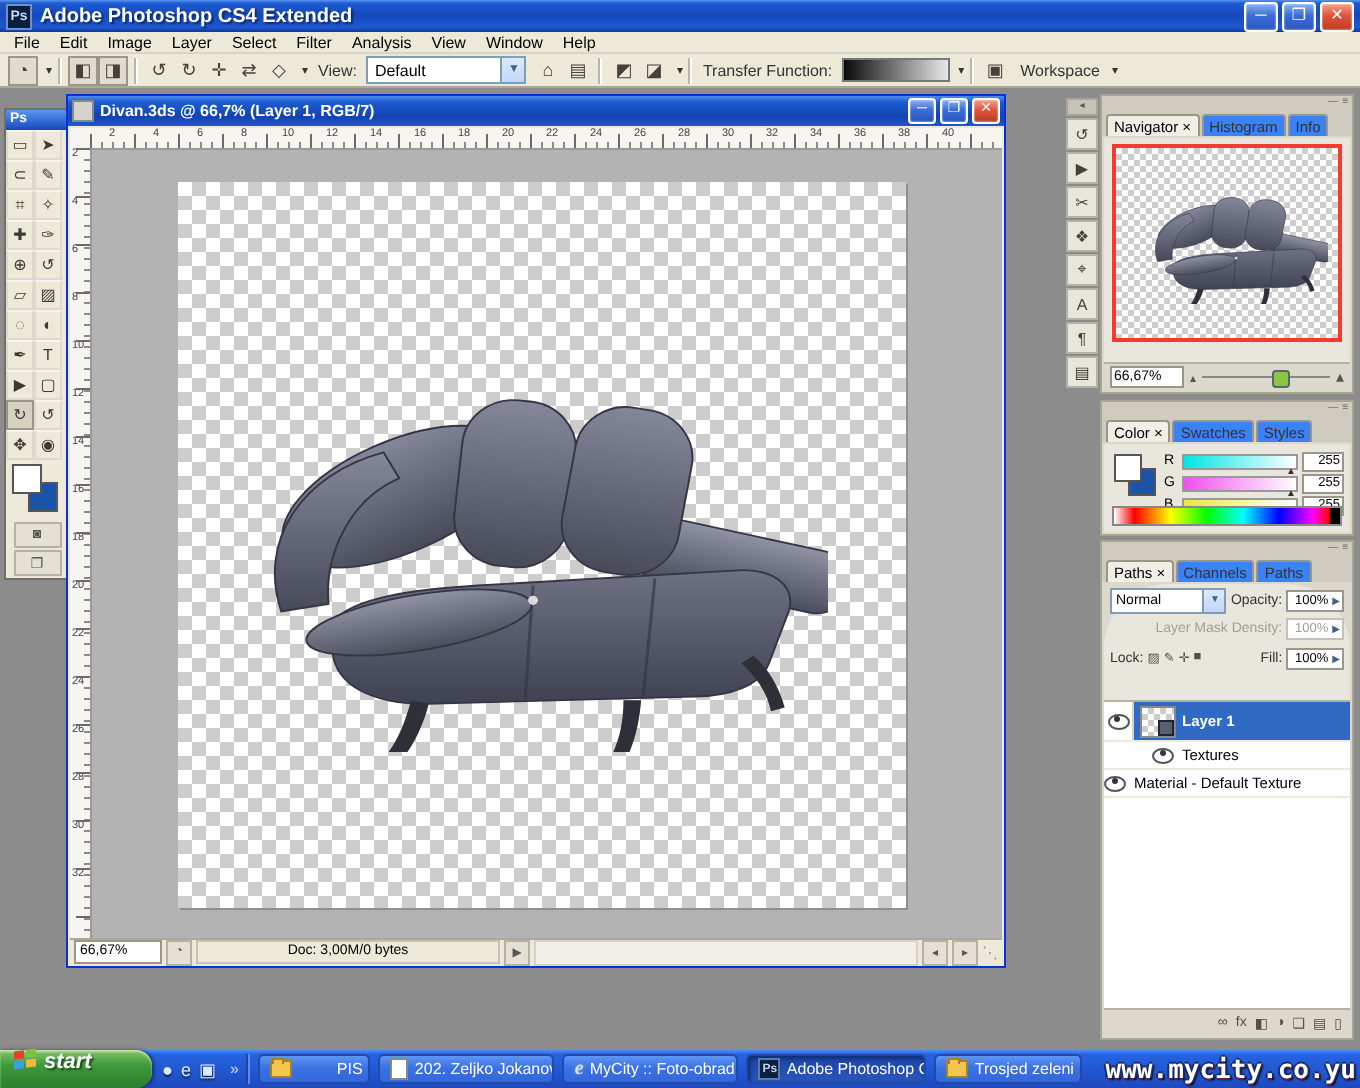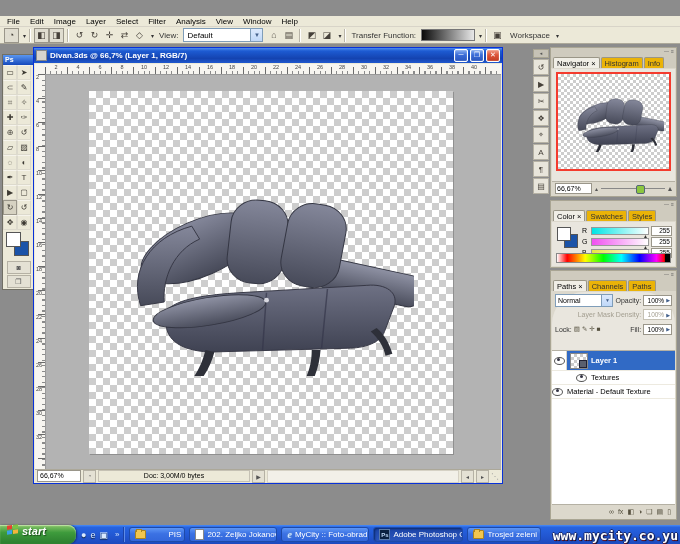--- a/index.html
+++ b/index.html
@@ -93,21 +93,21 @@
   .dock-ic{width:14px;height:14px;margin:1px 0;border:1px solid #B5B1A4;background:#E8E5DB;
     display:flex;align-items:center;justify-content:center;font-size:8px;color:#46413a;}
   .panels{position:absolute;left:550px;top:47px;width:127px;}
   .panel{position:absolute;left:0;width:127px;background:#DCD8CC;border:1px solid #A9A593;box-sizing:border-box;}
   .p-nav{top:0;height:150px;}
   .p-color{top:153px;height:68px;}
   .p-layers{top:223px;height:250px;}
   .pbar{height:7px;background:#CFCBBE;display:flex;justify-content:flex-end;align-items:center;gap:2px;padding-right:2px;}
   .pbar span{font-size:5px;color:#666;line-height:5px;}
   .ptabs{height:13px;display:flex;align-items:flex-end;gap:1px;padding-left:2px;background:#CFCBBE;}
-  .ptab{font-size:7.5px;padding:1px 3px 0;border:1px solid #9A9687;border-bottom:none;background:#eab308;
+  .ptab{font-size:7.5px;padding:1px 3px 0;border:1px solid #9A9687;border-bottom:none;background:#3b82f6;
     color:#333;border-radius:2px 2px 0 0;white-space:nowrap;}
   .ptab.active{background:#F0EEE6;color:#000;}
   .pcontent{position:absolute;left:1px;right:1px;bottom:1px;background:#E9E6DE;}
   
   .nav-content{top:21px;}
   .nav-thumb{position:absolute;left:4px;top:3px;right:4px;height:95px;border:2px solid #F43B2E;}
   .nav-thumb .checker{position:absolute;inset:0;background-size:6px 6px;background-position:0 0,3px 3px;}
   .nav-thumb svg{position:absolute;left:14px;top:22px;width:92px;height:56px;}
   .nav-bottom{position:absolute;left:0;right:0;bottom:0;height:13px;background:#DCD8CC;border-top:1px solid #B5B1A4;
     display:flex;align-items:center;gap:3px;padding:0 3px;}
@@ -232,20 +232,27 @@
       <path d="M88,172 C84,188 79,198 72,206 L80,208 C89,198 94,186 97,174 Z" fill="#2E3039"></path>
       <path d="M196,172 C196,186 193,196 189,204 L197,205 C202,194 204,184 205,172 Z" fill="#2E3039"></path>
       <path d="M256,152 C264,160 269,168 271,178 L278,176 C275,164 269,154 262,148 Z" fill="#2E3039"></path>
       <circle cx="150" cy="118" r="2.5" fill="#E8E8EE" opacity="0.9"></circle>
     </symbol>
   </defs>
 </svg>
 
 <div id="screen">
 
+  <div class="titlebar">
+    <span class="applogo">Ps</span>
+    <span class="title">Adobe Photoshop CS4 Extended</span>
+    <span class="winbtn">─</span>
+    <span class="winbtn">❐</span>
+    <span class="winbtn close">✕</span>
+  </div>
 
   <div class="menubar">
     <span>File</span>
       <span>Edit</span>
       <span>Image</span>
       <span>Layer</span>
       <span>Select</span>
       <span>Filter</span>
       <span>Analysis</span>
       <span>View</span>

